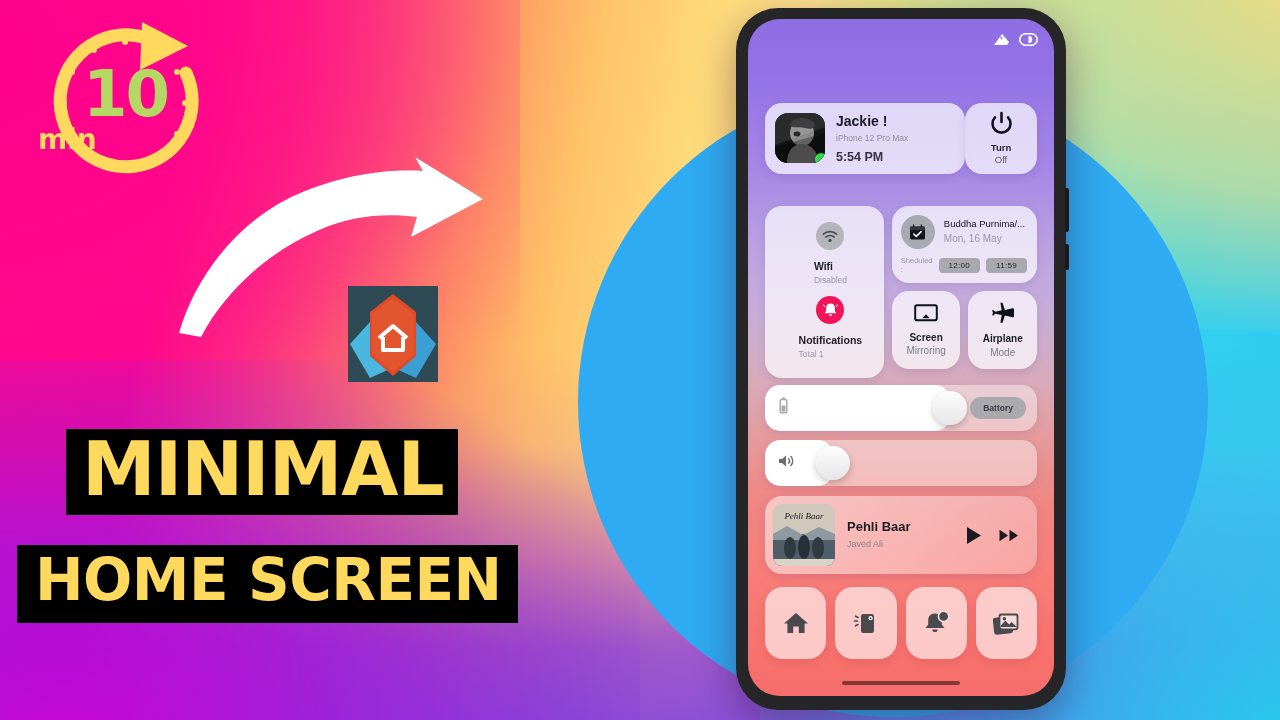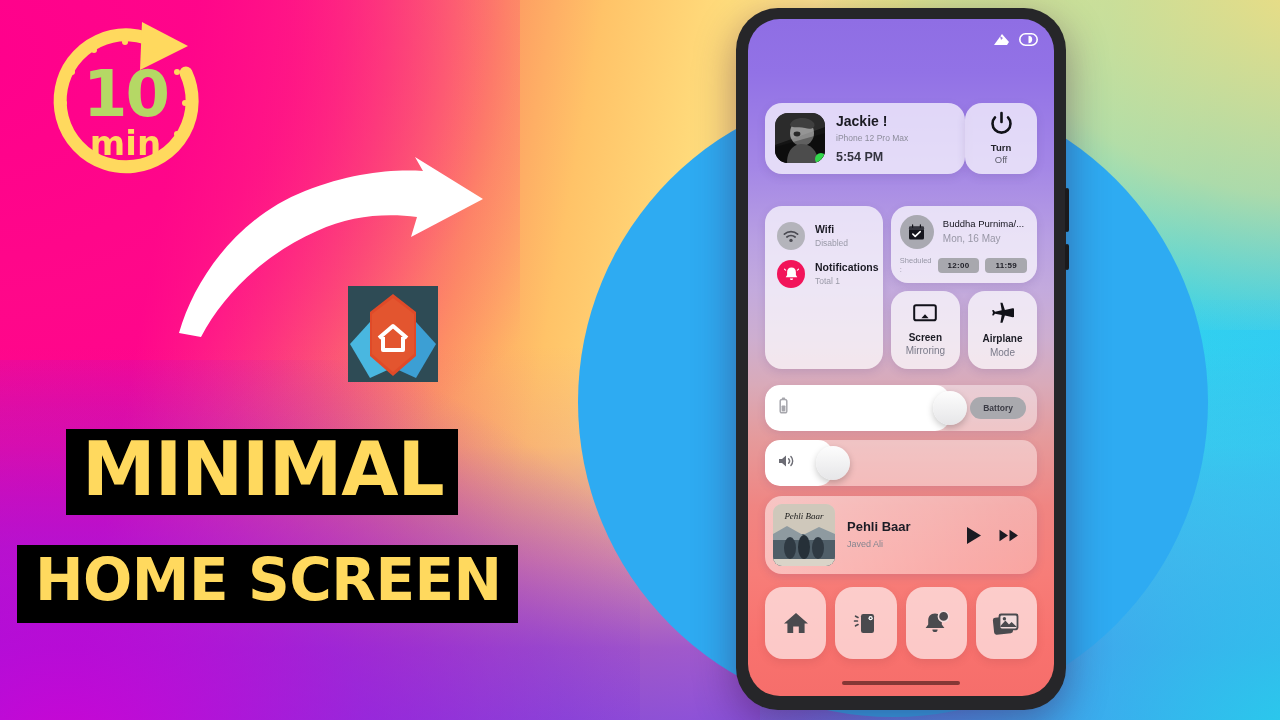--- a/index.html
+++ b/index.html
@@ -61,22 +61,22 @@
 
   
   .clock-badge{position:absolute; left:38px; top:18px; width:175px; height:175px;}
   .clock-badge svg{width:100%;height:100%;display:block;}
   .clock-10{
     position:absolute; left:0; right:0; top:44px; text-align:center;
     font-size:64px; font-weight:700; color:#b5d865; letter-spacing:-2px;
     font-family:"DejaVu Sans", sans-serif; line-height:1;
   }
   .clock-min{
-    position:absolute; left:0; right:0; top:108px; text-align:center;
-    font-size:34px; font-weight:700; color:#ffd95e; letter-spacing:0px;
+    position:absolute; left:0; right:0; top:108px; 
+    font-size:28px; font-weight:700; color:#ffd95e; letter-spacing:0px;
     font-family:"DejaVu Sans", sans-serif; line-height:1;
   }
 
   
   .arrow{position:absolute; left:165px; top:155px; width:320px; height:185px;}
   .arrow svg{width:100%;height:100%;display:block;}
 
   
   .nova-icon{
     position:absolute; left:348px; top:286px; width:90px; height:96px;
@@ -147,41 +147,41 @@
   .power-card{
     width:72px; display:flex; flex-direction:column; align-items:center;
     justify-content:center; padding:8px 4px;
   }
   .power-card svg{display:block;}
   .p-l1{font-size:9.5px; color:#23232c; margin-top:6px; line-height:1.25; font-weight:600;}
   .p-l2{font-size:9.5px; color:#5d5d6b; line-height:1.25;}
 
   .rowB{position:absolute; left:17px; right:17px; top:187px; display:flex; gap:8px;}
   .toggles-card{width:133px; padding:11px 0 13px 0;}
-  .tog-row{display:flex; align-items:center; gap:10px; padding:5px 0 5px 12px;}
+  .tog-row{display:flex; align-items:center; gap:10px; padding:5px 0 5px 12px;flex-direction:column;}
   .tog-ic{
     width:28px;height:28px;border-radius:50%;background:#b4b4bb;flex:none;
     display:flex;align-items:center;justify-content:center;
   }
   .tog-ic.pink{background:#f2145a;}
   .tog-ic svg{display:block;}
   .tog-t{font-size:10.5px;font-weight:700;color:#1b1b24;line-height:1.3;}
   .tog-s{font-size:8.5px;color:#9a9aa8;line-height:1.45;}
   .rightcol{flex:1; display:flex; flex-direction:column; gap:8px;}
   .cal-card{padding:9px 10px 9px 9px;}
   .cal-top{display:flex; align-items:center; gap:9px;}
   .cal-ic{width:34px;height:34px;border-radius:50%;background:#a9a9b1;flex:none;
     display:flex;align-items:center;justify-content:center;}
   .cal-ic svg{display:block;}
   .cal-t{font-size:9.5px;font-weight:400;color:#15151e;line-height:1.3;}
   .cal-d{font-size:10px;color:#9897a6;line-height:1.5;margin-top:1px;}
   .cal-bot{display:flex;align-items:center;gap:6px;margin-top:7px;}
   .cal-lbl{font-size:7.5px;color:#9897a6;}
   .cal-pill{
-    background:#a8a8ae; color:#212129; font-size:8px; font-weight:700;
+    background:#a8a8ae; color:#212129; font-size:8px; font-weight:400;
     padding:3px 10px; border-radius:4px; letter-spacing:0.3px;
   }
   .tilerow{display:flex; gap:8px;}
   .tile{
     flex:1; display:flex;flex-direction:column;align-items:center;justify-content:center;
     padding:11px 2px 10px 2px; min-height:76px;
   }
   .tile svg{display:block;}
   .t-l1{font-size:10px;font-weight:700;color:#1b1b24;margin-top:8px;line-height:1.25;}
   .t-l2{font-size:10px;color:#7a7a89;line-height:1.3;}

